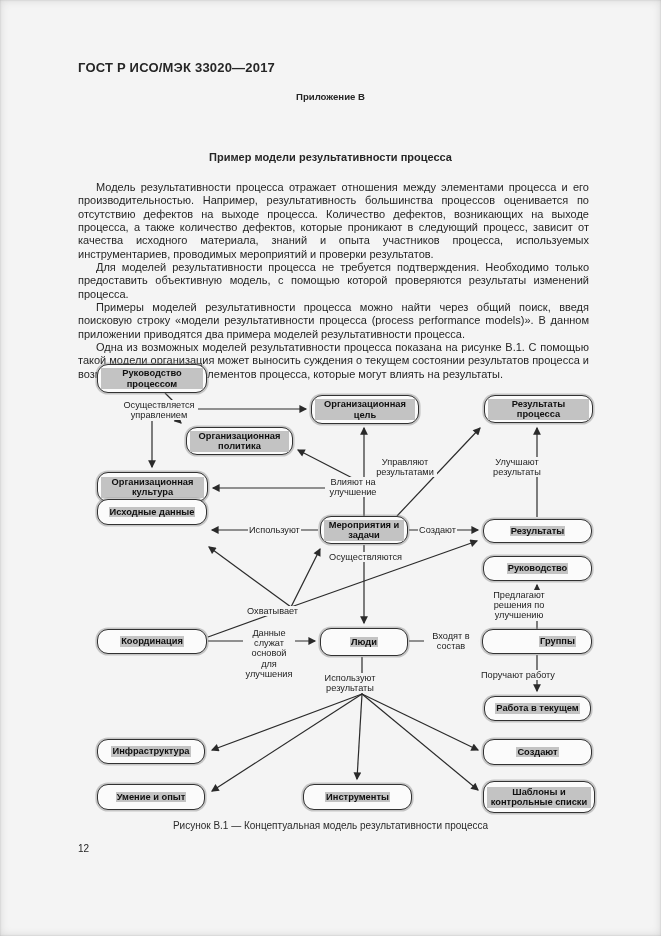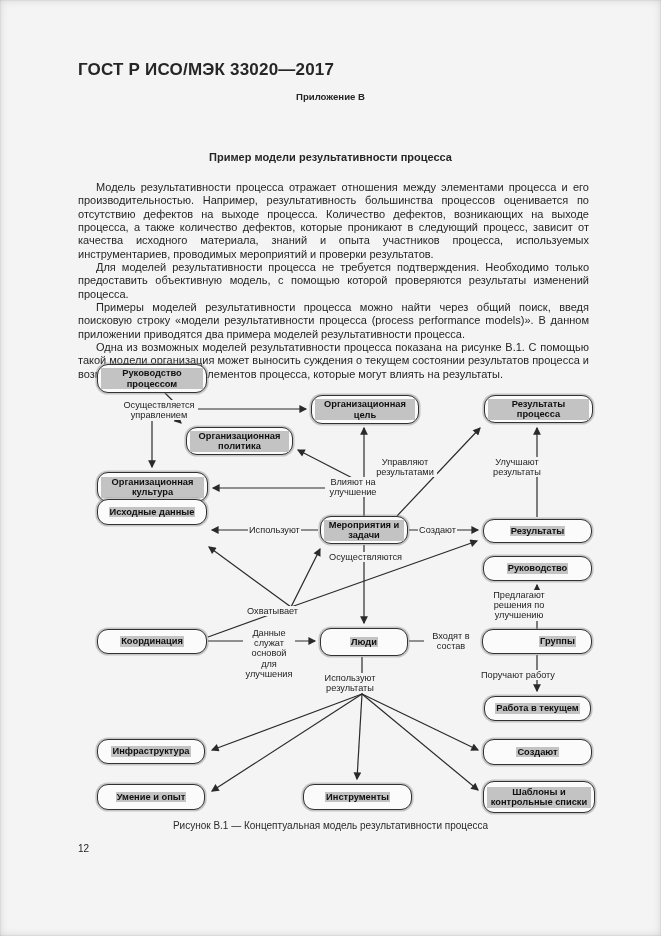--- a/index.html
+++ b/index.html
@@ -2,21 +2,21 @@
 <html><head>
 <meta charset="utf-8">
 <style>
   html,body{margin:0;padding:0;background:#dcdcdc;}
   .page{
     position:relative;width:661px;height:936px;margin:0 auto;
     background:#f4f4f4;overflow:hidden;
     font-family:"Liberation Sans", sans-serif;color:#262626;
     box-shadow:inset 0 0 10px rgba(0,0,0,.12), inset 0 0 2px rgba(0,0,0,.18);
   }
-  .doc-number{position:absolute;left:78px;top:60px;font-size:17px;font-weight:bold;letter-spacing:.2px;}
+  .doc-number{position:absolute;left:78px;top:60px;font-size:13px;font-weight:bold;letter-spacing:.2px;}
   .annex{position:absolute;left:0;width:661px;top:90px;text-align:center;font-size:9.6px;font-weight:bold;line-height:14px;}
   .doc-title{position:absolute;left:0;width:661px;top:151px;text-align:center;font-size:11px;font-weight:bold;}
   .body-text{position:absolute;left:78px;top:181px;width:511px;font-size:11px;line-height:13.35px;text-align:justify;}
   .body-text p{margin:0;text-indent:18px;}
   .caption{position:absolute;left:0;width:661px;top:820px;text-align:center;font-size:10px;color:#2a2a2a;}
   .page-number{position:absolute;left:78px;top:843px;font-size:10px;}
 
   svg.edges{position:absolute;left:0;top:0;z-index:1;}
   svg.edges line, svg.edges path.edge{stroke:#2a2a2a;stroke-width:1.2;fill:none;}
 

